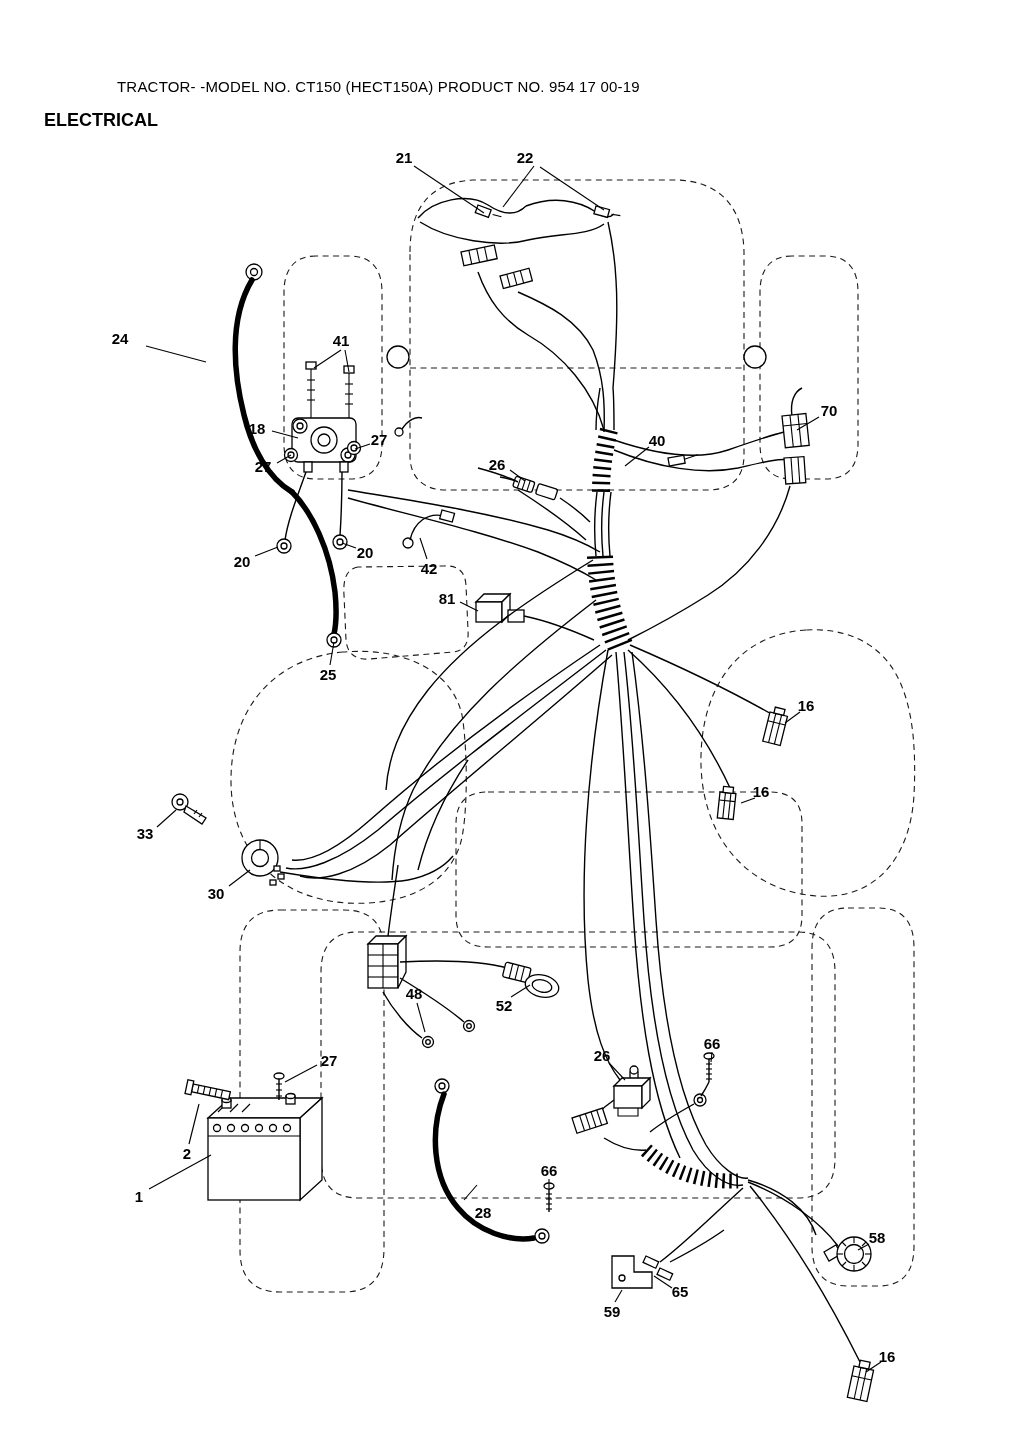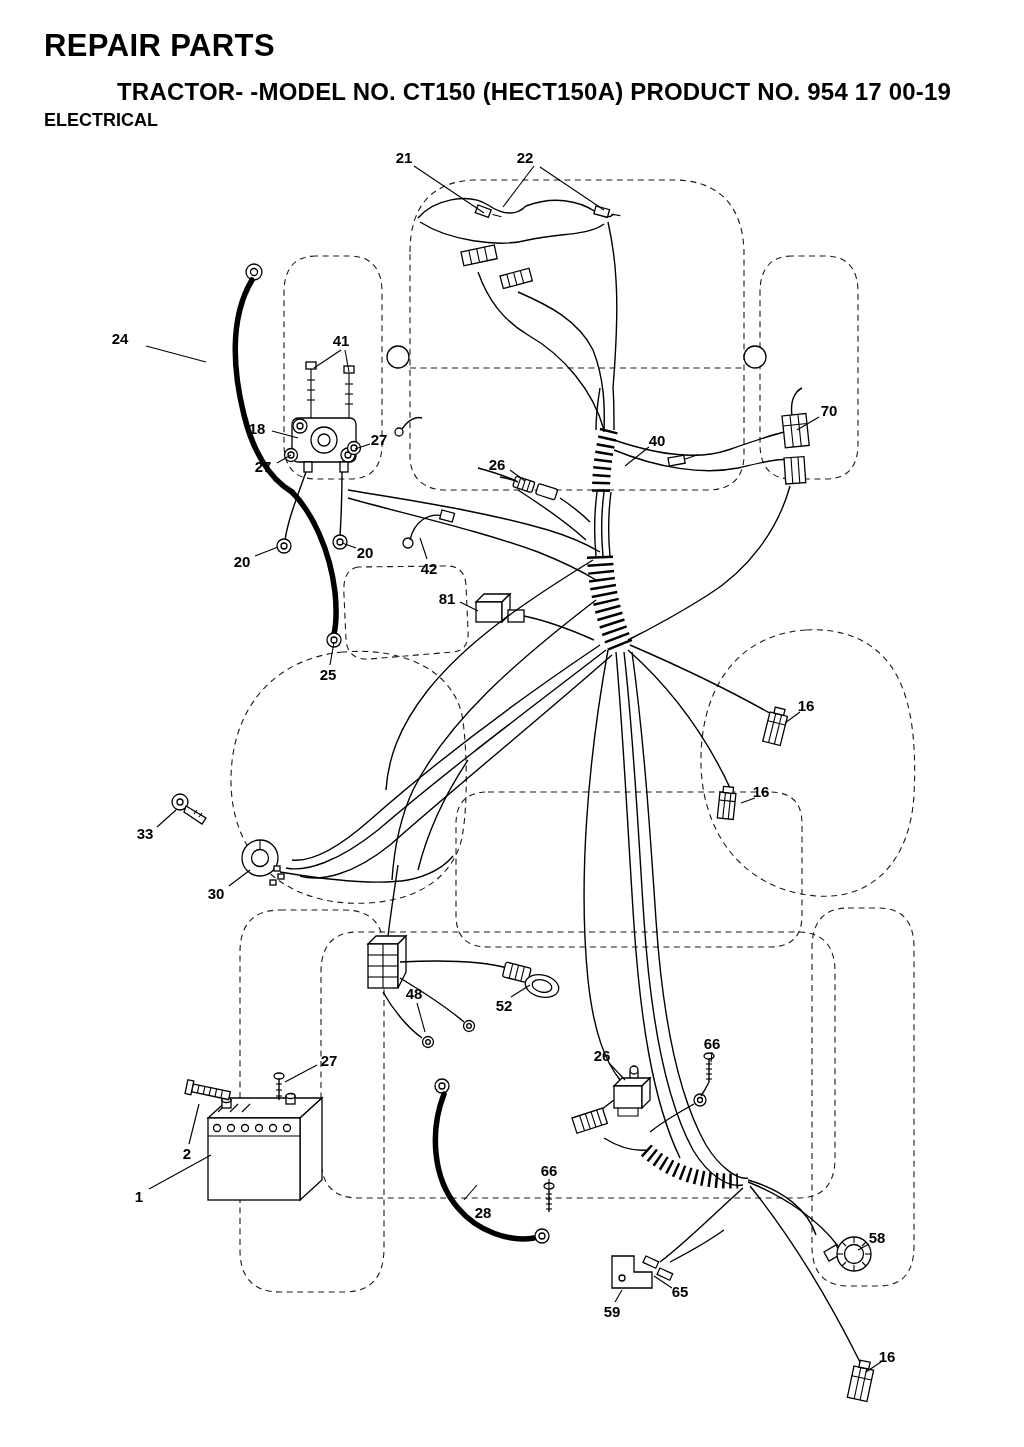--- a/index.html
+++ b/index.html
@@ -1,38 +1,37 @@
 <!DOCTYPE html>
 <html><head>
 <meta charset="utf-8">
 <style>
   html,body{margin:0;padding:0;background:#fff;}
   .page{position:relative;width:1024px;height:1447px;background:#fff;overflow:hidden;
         font-family:"Liberation Sans",sans-serif;color:#000;}
   .hdr-title{position:absolute;left:44px;top:28px;font-size:31px;font-weight:700;letter-spacing:.4px;}
-  .hdr-subtitle{position:absolute;left:117px;top:78px;font-size:24px;font-weight:700;letter-spacing:.2px;white-space:nowrap;}
+  .hdr-subtitle{position:absolute;left:117px;top:78px;font-size:15px;font-weight:400;letter-spacing:.2px;white-space:nowrap;}
   .hdr-section{position:absolute;left:44px;top:110px;font-size:18px;font-weight:700;}
   .diagram{position:absolute;left:0;top:0;width:1024px;height:1447px;margin-left:48px;}
   .diagram svg{position:absolute;left:0;top:0;}
   .callout{position:absolute;transform:translate(-50%,-50%);font-size:15px;font-weight:700;}
   .dash{fill:none;stroke:#1a1a1a;stroke-width:1.1;stroke-dasharray:6 4.5;}
   .w{fill:none;stroke:#000;stroke-width:1.4;}
   .w2{fill:none;stroke:#000;stroke-width:1.1;}
   .cable{fill:none;stroke:#000;stroke-width:5.5;stroke-linecap:round;}
   .lead{stroke:#000;stroke-width:1.1;}
   .part{fill:#fff;stroke:#000;stroke-width:1.3;}
   .rib{fill:none;stroke:#000;stroke-width:18;stroke-dasharray:2.5 5;}
   .ribwide{fill:none;stroke:#000;stroke-width:26;stroke-dasharray:2.5 5;}
   .ribcoil{fill:none;stroke:#000;stroke-width:15;stroke-dasharray:2.5 4.5;}
 </style>
 </head>
 <body>
 
 <div class="page">
-  <div class="hdr-title">REPAIR PARTS</div>
   <div class="hdr-subtitle">TRACTOR- -MODEL NO. CT150 (HECT150A) PRODUCT NO. 954 17 00-19</div>
   <div class="hdr-section">ELECTRICAL</div>
 
   <div class="diagram">
     <svg width="1024" height="1447" viewBox="0 0 1024 1447">
 
       <g>
         <path class="dash" d="M 362 252 C 362 205 385 182 425 180 L 630 180 C 672 182 695 207 696 252 L 696 455 C 696 478 683 490 660 490 L 398 490 C 375 490 362 477 362 456 Z"></path>
         <path class="dash" d="M 362 368 L 696 368"></path>
         <path class="dash" d="M 268 256 C 246 256 236 270 236 292 L 236 444 C 236 466 246 479 268 479 L 302 479 C 324 479 334 466 334 444 L 334 292 C 334 270 324 256 302 256 Z"></path>

